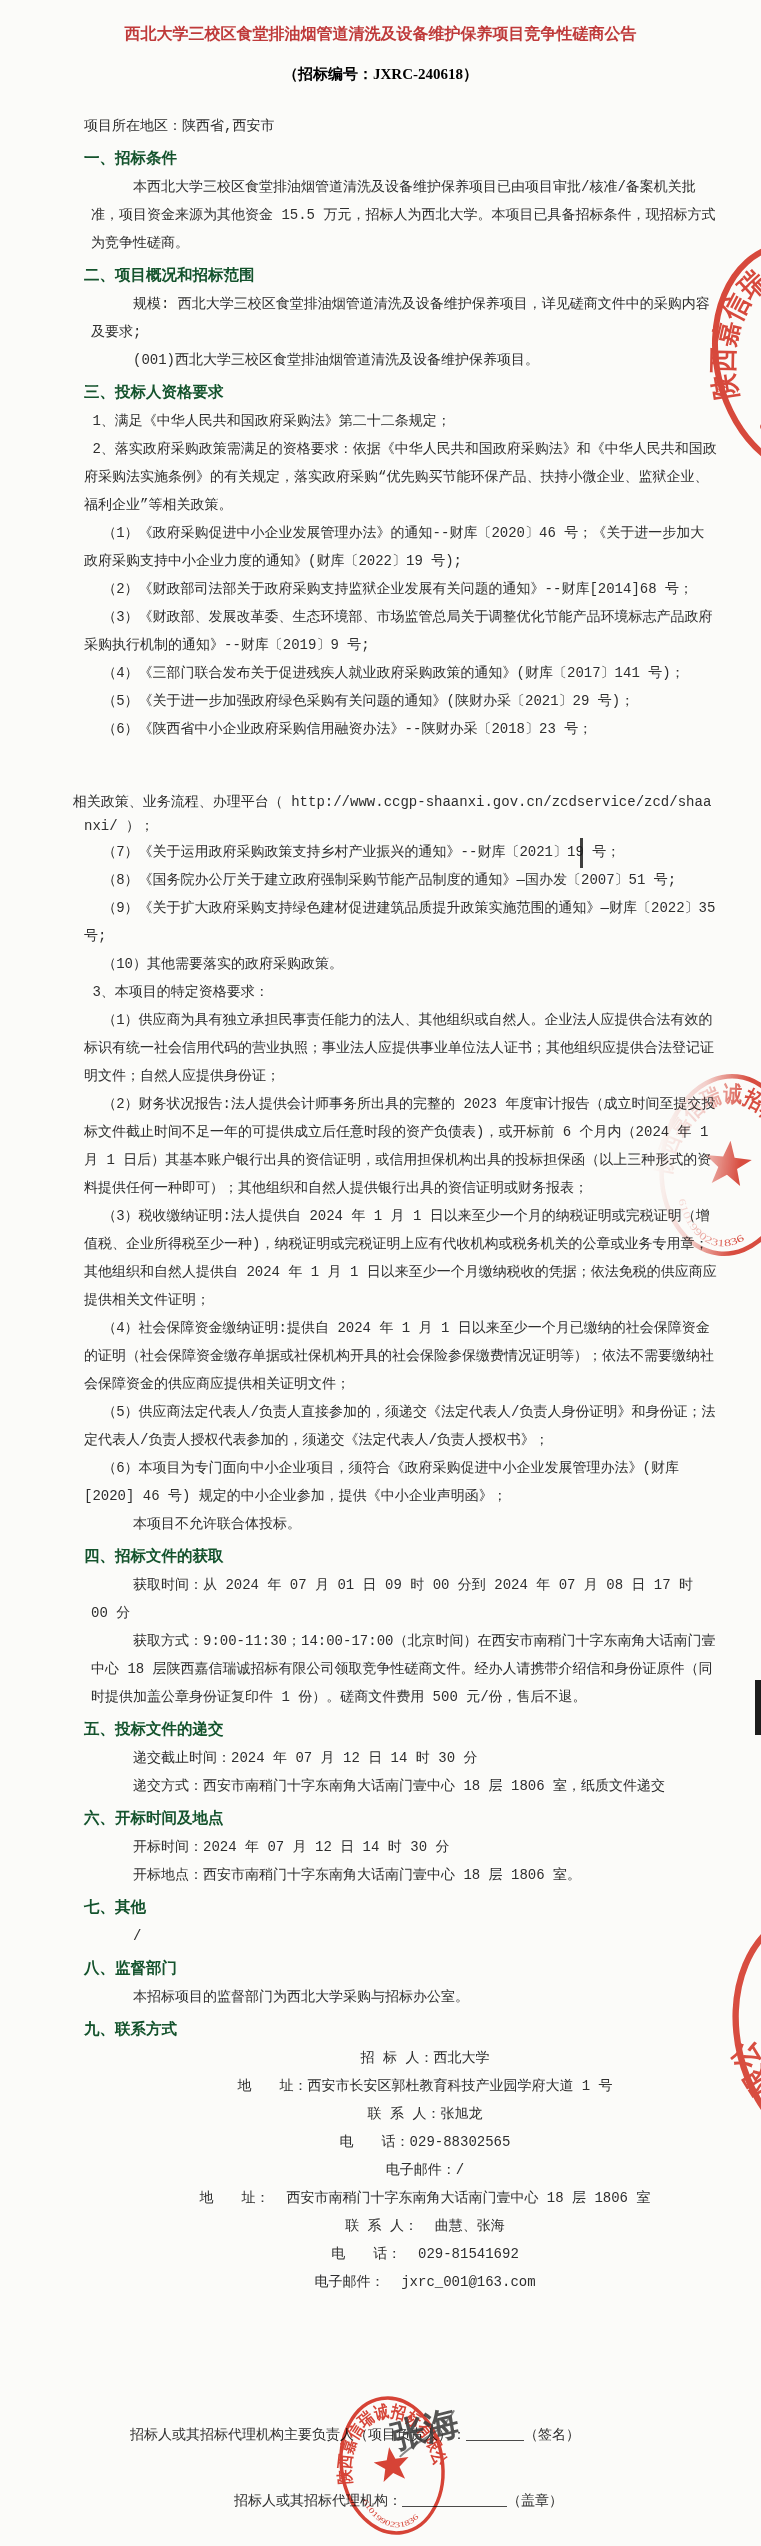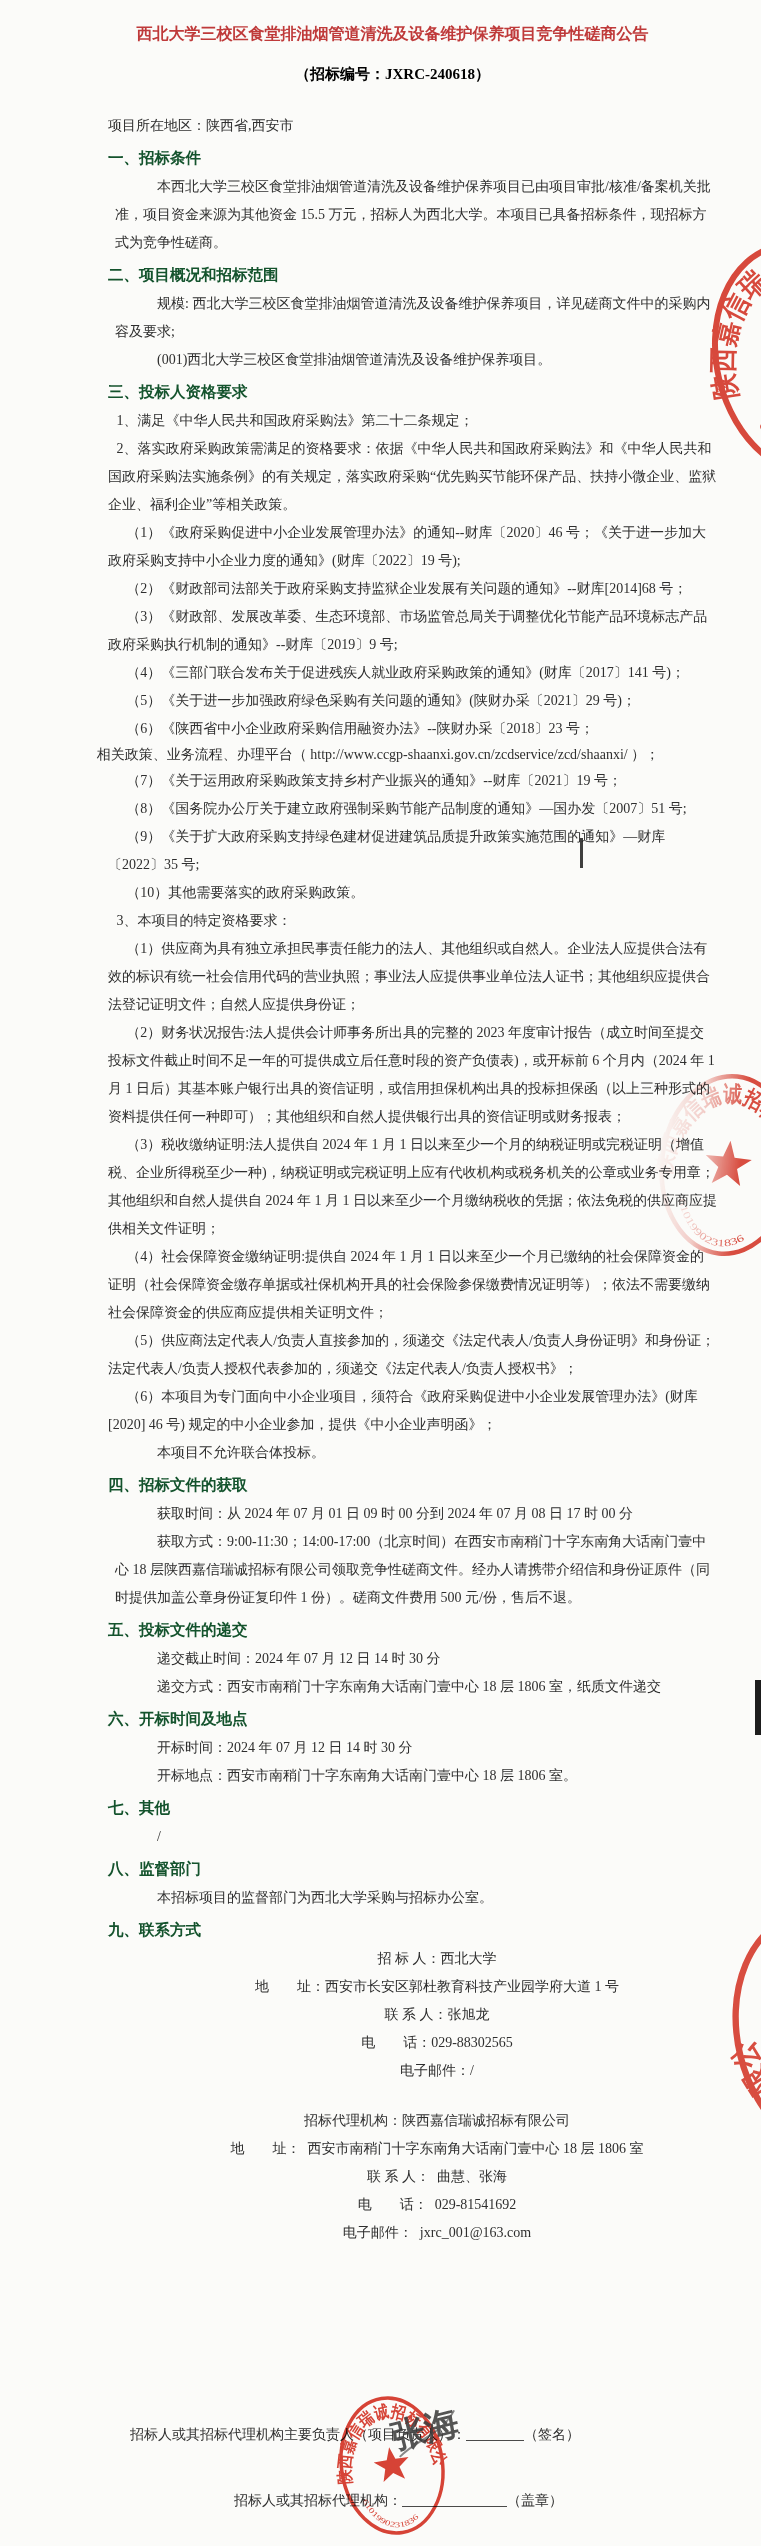--- a/index.html
+++ b/index.html
@@ -1,27 +1,27 @@
 <!DOCTYPE html>
 <html><head>
 <meta charset="utf-8">
 <style>
   html,body{margin:0;padding:0;background:#fbfbf9;}
   .page{position:relative;width:761px;height:2546px;background:#fbfbf9;overflow:hidden;
         font-family:"Liberation Serif","DejaVu Serif",serif;color:#2e2e2e;}
-  .content{padding:22px 44px 0 108px;font-size:14px;line-height:28px;}
+  .content{padding:22px 44px 0 84px;font-size:14px;line-height:28px;}
   h1{font-size:16px;line-height:24px;font-weight:bold;text-align:center;margin:0 -44px 0 -84px;color:#bf3a3a;}
   .subtitle{font-size:15px;font-weight:bold;text-align:center;margin:14px -44px 0 -84px;color:#000000;}
   .region{margin-top:24px;}
   h2{font-size:15.5px;line-height:30px;font-weight:bold;color:#14532d;margin:3px 0 0 0;}
-  p{margin:0;}
+  p{margin:0;font-family:Liberation Mono, monospace;}
   .ind3{text-indent:3em;margin-left:7px;}
   .ind1{text-indent:1.3em;}
   .ind05{text-indent:0.6em;}
-  .urlp{text-indent:-0.8em;line-height:24px;word-break:break-all;}
+  .urlp{text-indent:-0.8em;line-height:24px;word-break:break-all;margin-top:47px;}
   .pre{white-space:pre-wrap;text-align:center;}
   .gap-top{margin-top:22px;}
   .sig-row{position:absolute;font-size:14px;color:#2e2e2e;white-space:nowrap;}
   .sig-row1{left:130px;top:2426px;}
   .sig-row2{left:234px;top:2492px;}
   .blank{display:inline-block;border-bottom:1px solid #4a4a4a;height:14px;vertical-align:-2px;}
   .blank1{width:58px;}
   .blank2{width:105px;}
   .stamp{position:absolute;mix-blend-mode:multiply;z-index:5;}
   .stamp-a{left:704px;top:230px;width:200px;height:260px;transform:rotate(-14deg);opacity:.92;}
@@ -93,21 +93,20 @@
 
     <h2>八、监督部门</h2>
     <p class="ind3">本招标项目的监督部门为西北大学采购与招标办公室。</p>
 
     <h2>九、联系方式</h2>
     <p class="ind3 pre">招 标 人：西北大学</p>
     <p class="ind3 pre">地　　址：西安市长安区郭杜教育科技产业园学府大道 1 号</p>
     <p class="ind3 pre">联 系 人：张旭龙</p>
     <p class="ind3 pre">电　　话：029-88302565</p>
     <p class="ind3 pre">电子邮件：/</p>
-    <p class="ind3 pre gap-top">招标代理机构：陕西嘉信瑞诚招标有限公司</p>
     <p class="ind3 pre">地　　址：  西安市南稍门十字东南角大话南门壹中心 18 层 1806 室</p>
     <p class="ind3 pre">联 系 人：  曲慧、张海</p>
     <p class="ind3 pre">电　　话：  029-81541692</p>
     <p class="ind3 pre">电子邮件：  jxrc_001@163.com</p>
   </div>
 
   <div class="sig-row sig-row1">
     <span>招标人或其招标代理机构主要负责人（项目负责人）：</span><span class="blank blank1"></span><span>（签名）</span>
   </div>
   <div class="sig-row sig-row2">

